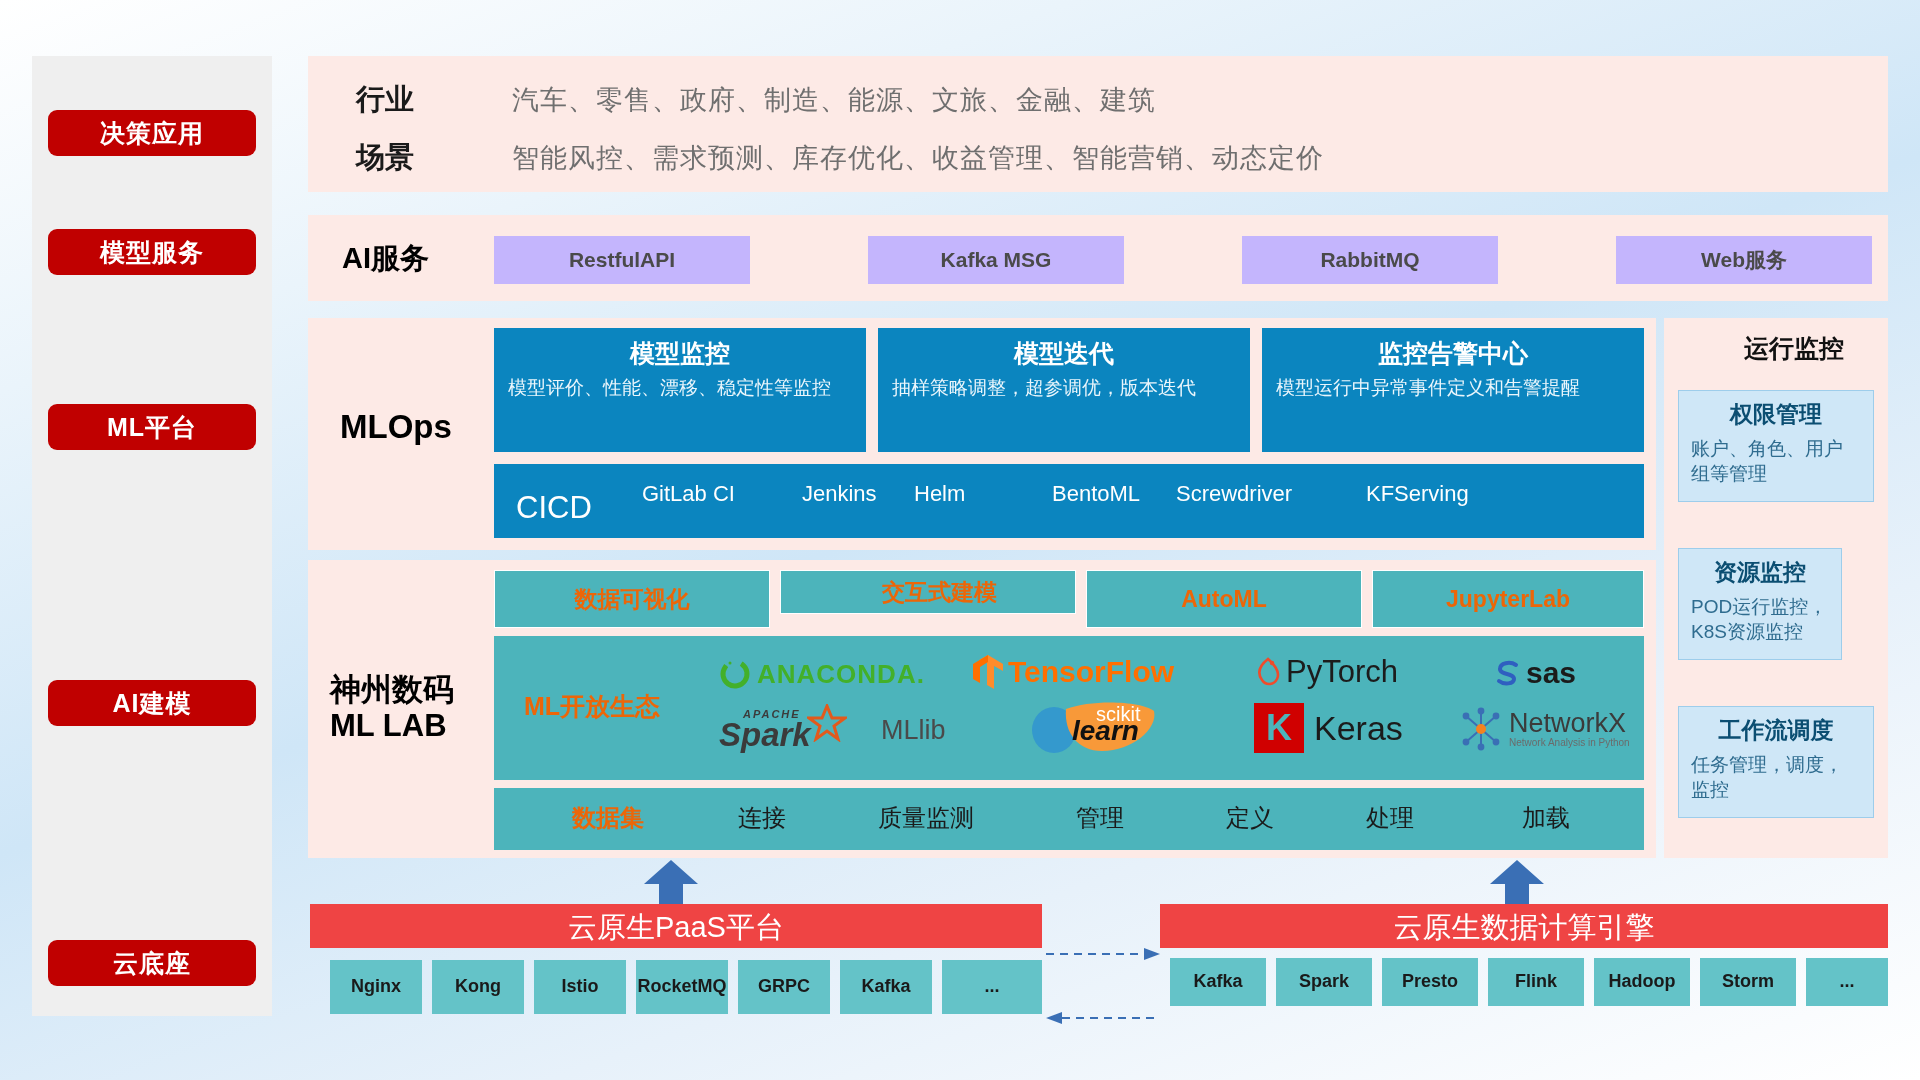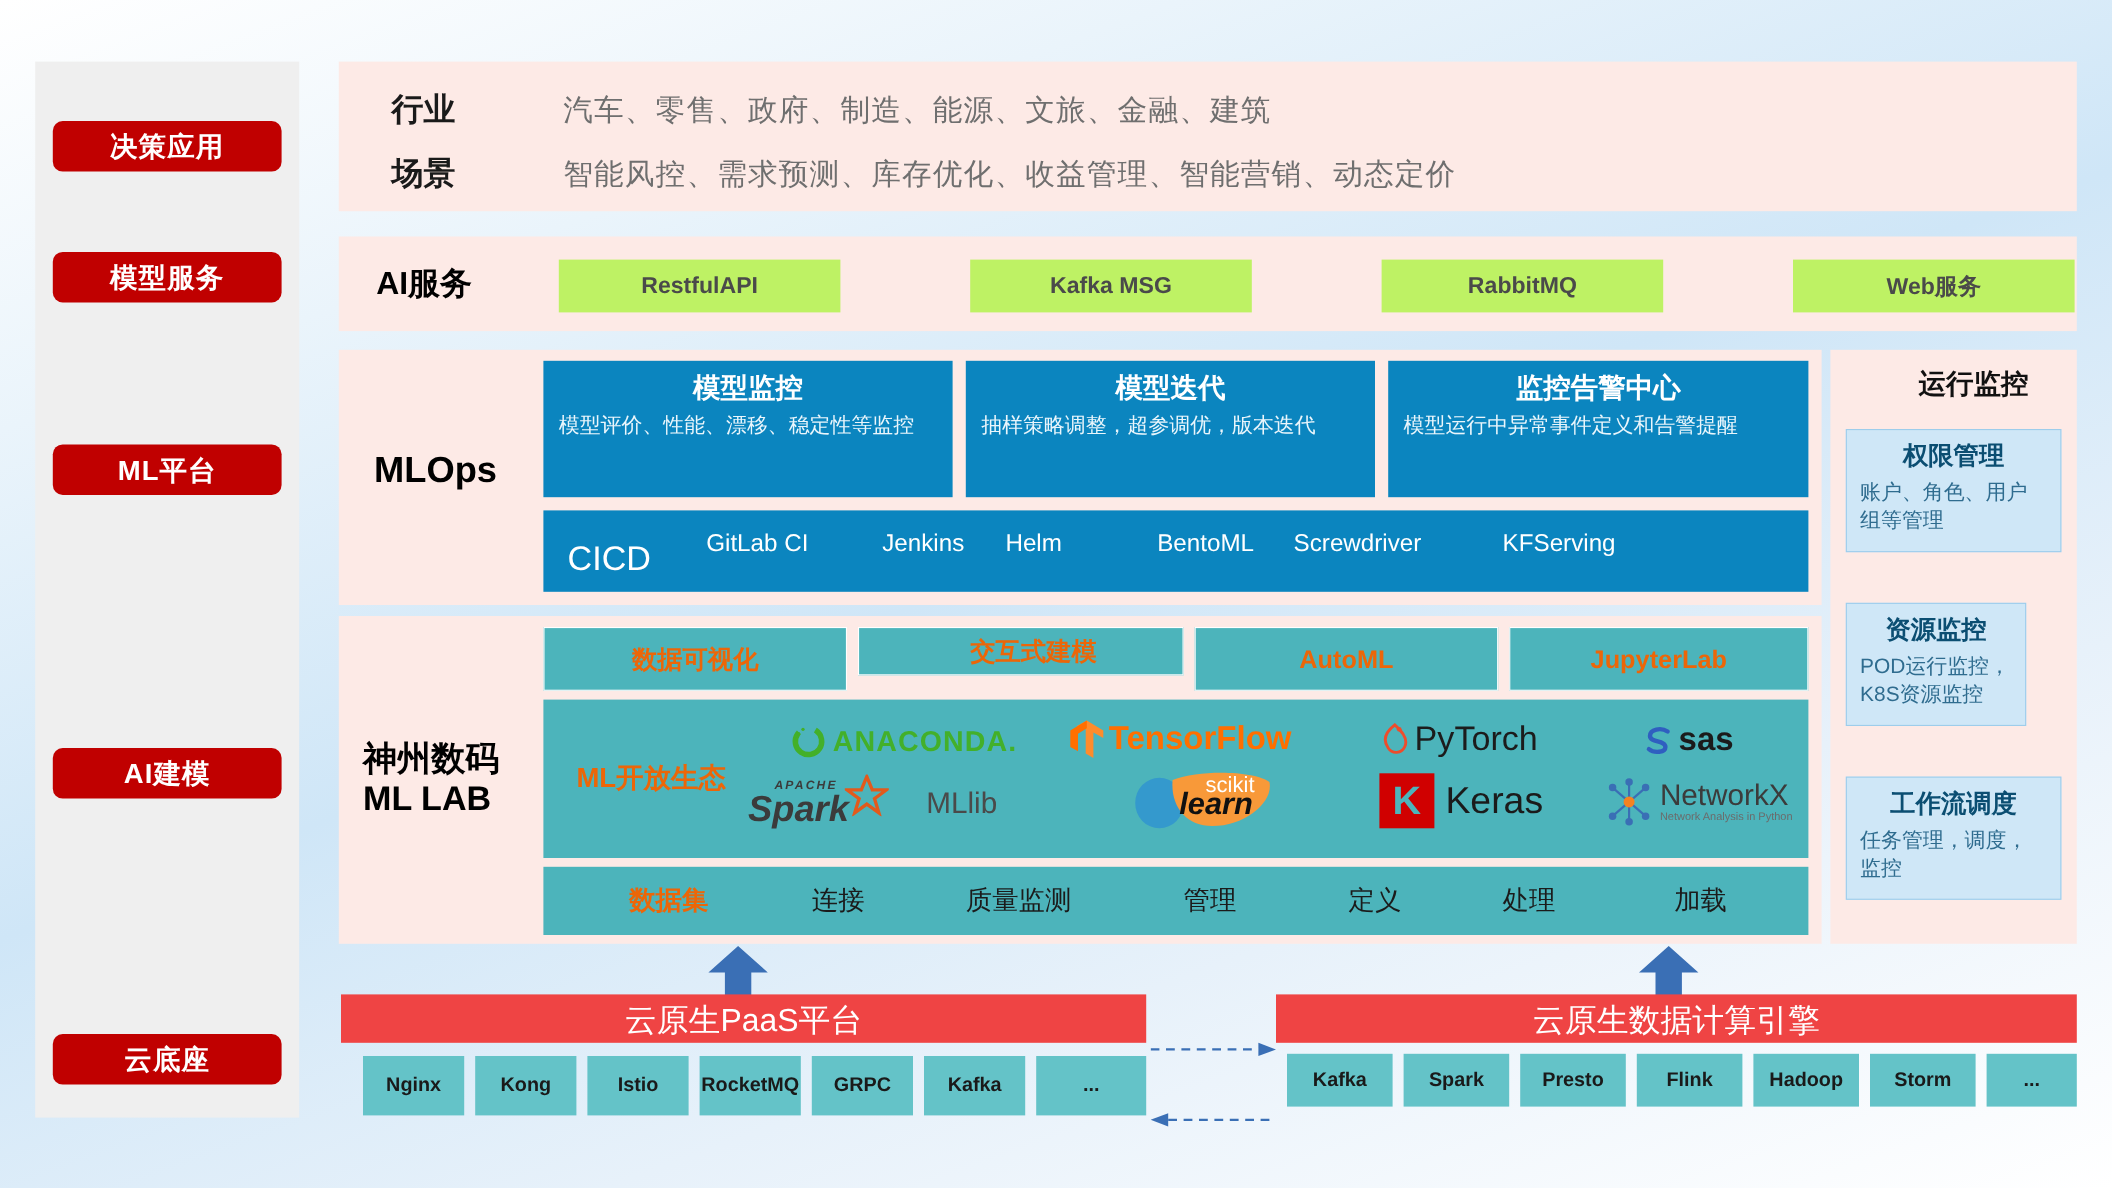--- a/index.html
+++ b/index.html
@@ -31,23 +31,23 @@
   .band-label {
     position: absolute; color: #000; font-weight: bold; line-height: 1.15;
   }
 
   
   .kv-key { font-size: 29px; font-weight: bold; color: #1a1a1a; }
   .kv-val { font-size: 27px; color: #6f6f6f; letter-spacing: 1px; white-space: nowrap;}
 
   
   .grey-chip {
-    position: absolute; height: 48px; background: #bef264;
+    position: absolute; height: 48px; background: #c4b5fd;
     display: flex; align-items: center; justify-content: center;
-    color: #4a4a4a; font-size: 21px; font-weight: bold; margin-left: 14px;
+    color: #4a4a4a; font-size: 21px; font-weight: bold;
   }
 
   
   .blue-card {
     position: absolute; background: #0b85bf; color: #fff; padding: 10px 14px 8px 14px;
   }
   .blue-card .bc-title {
     font-size: 25px; font-weight: bold; text-align: center; line-height: 1.25;
     margin-bottom: 6px;
   }
@@ -225,21 +225,21 @@
     <span class="logo-txt" style="color:#1c1c1c; font-size:31px; font-weight:normal; margin-left:4px;">PyTorch</span>
   </div>
 
   <div class="logo-cell" style="left:1492px; top:654px; height:38px;">
     <svg width="32" height="32" viewBox="0 0 32 32">
       <path d="M24 8 C18 4,8 6,8 12 C8 18,22 16,22 22 C22 27,12 28,7 24" fill="none" stroke="#2f5fc0" stroke-width="4" stroke-linecap="round"></path>
     </svg>
     <span class="logo-txt" style="color:#1b1b1b; font-size:30px; margin-left:2px;">sas</span>
   </div>
 
-  <div class="logo-cell" style="left:680px; top:706px; height:48px;">
+  <div class="logo-cell" style="left:719px; top:706px; height:48px;">
     <div style="position:relative; width:150px; height:48px;">
       <span style="position:absolute; left:24px; top:2px; color:#3b3b3b; font-size:11px; font-style:italic; font-weight:bold; letter-spacing:2px;">APACHE</span>
       <svg width="40" height="38" viewBox="0 0 40 38" style="position:absolute; left:88px; top:-2px;">
         <polygon points="20,2 25,14 38,14 27,22 31,35 20,27 9,35 13,22 2,14 15,14" fill="none" stroke="#e25a1c" stroke-width="3"></polygon>
       </svg>
       <span class="logo-txt" style="position:absolute; left:0px; top:10px; color:#3b3b3b; font-size:33px; font-style:italic;">Spark</span>
     </div>
     <span class="logo-txt" style="color:#4a4a4a; font-size:27px; font-weight:normal; margin-left:12px;">MLlib</span>
   </div>
 

